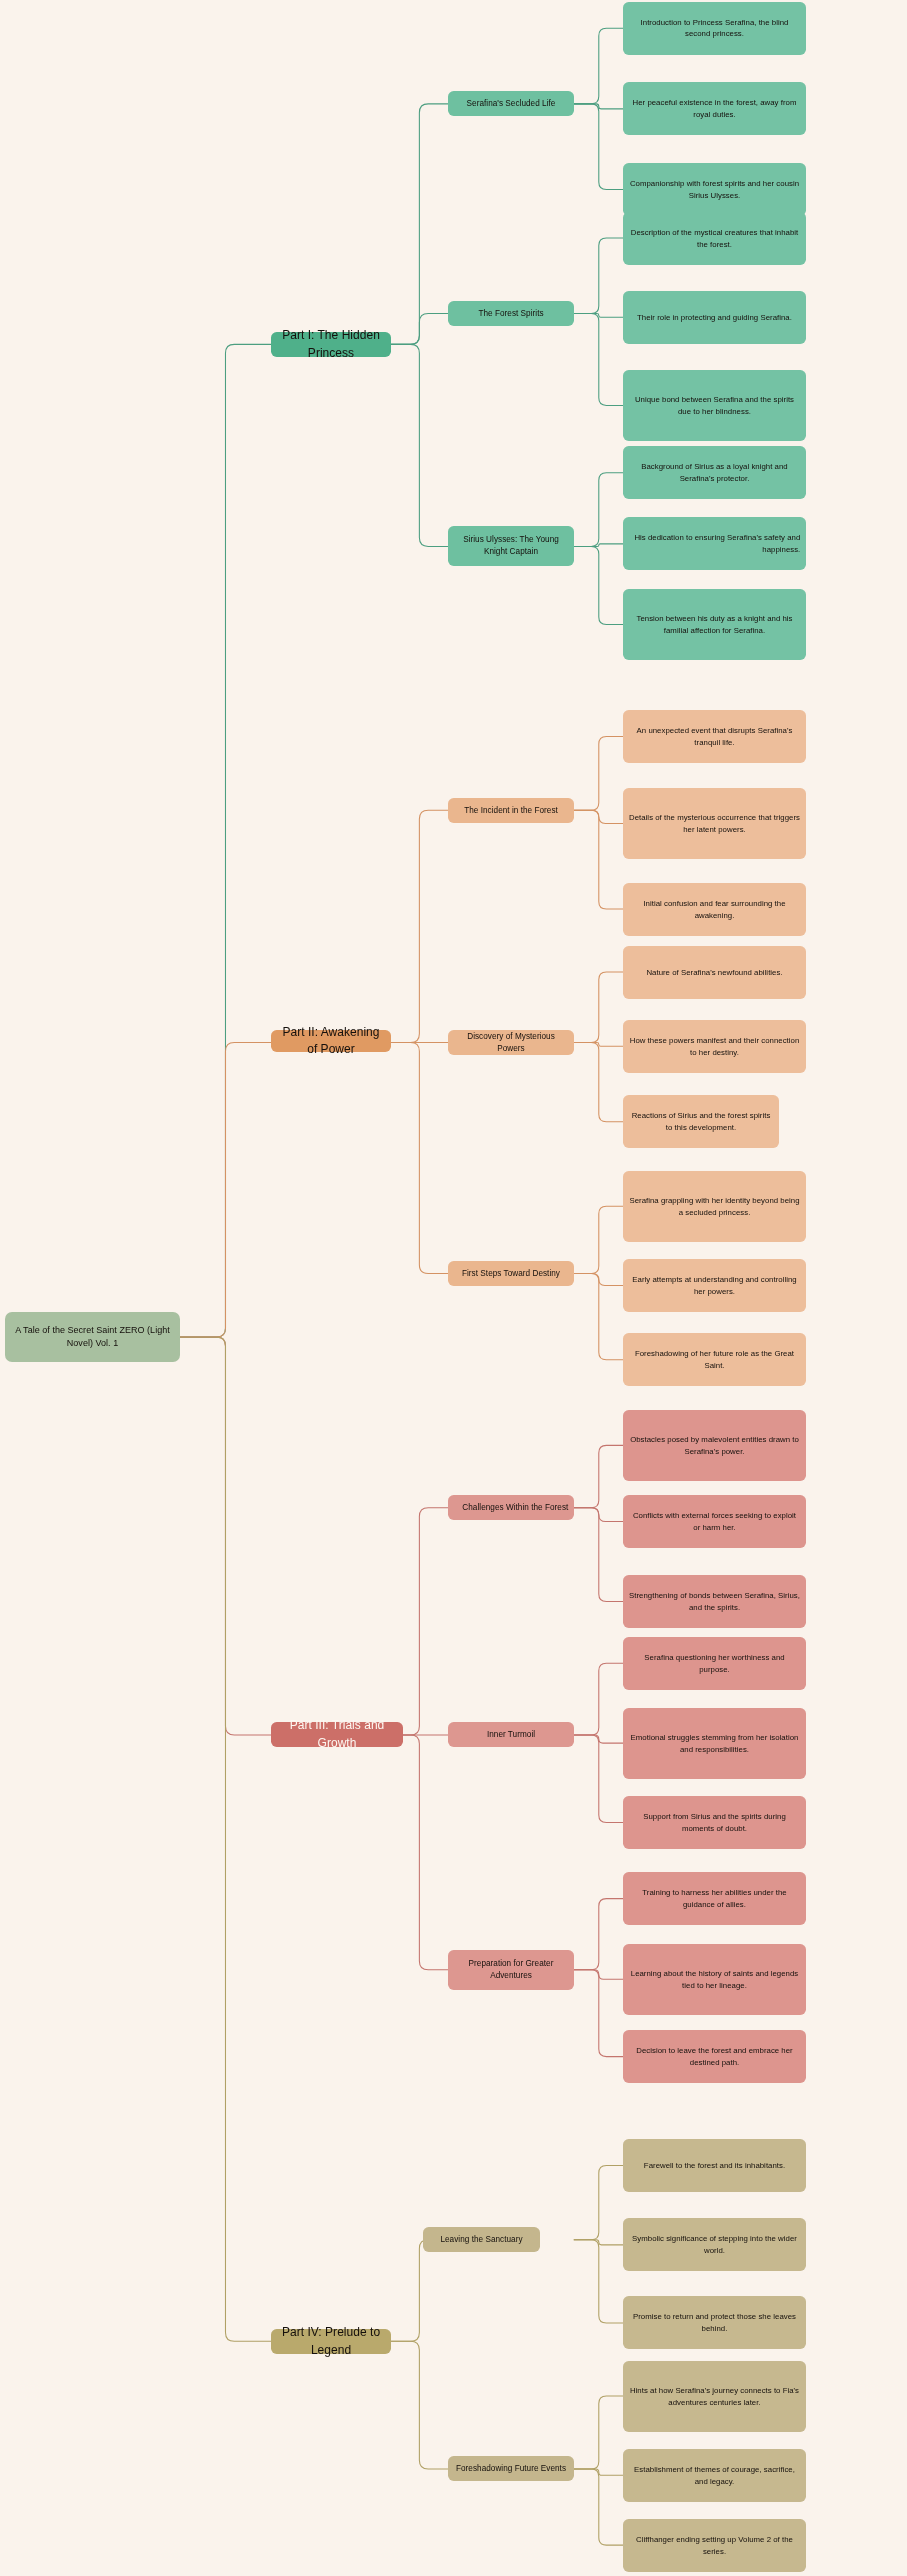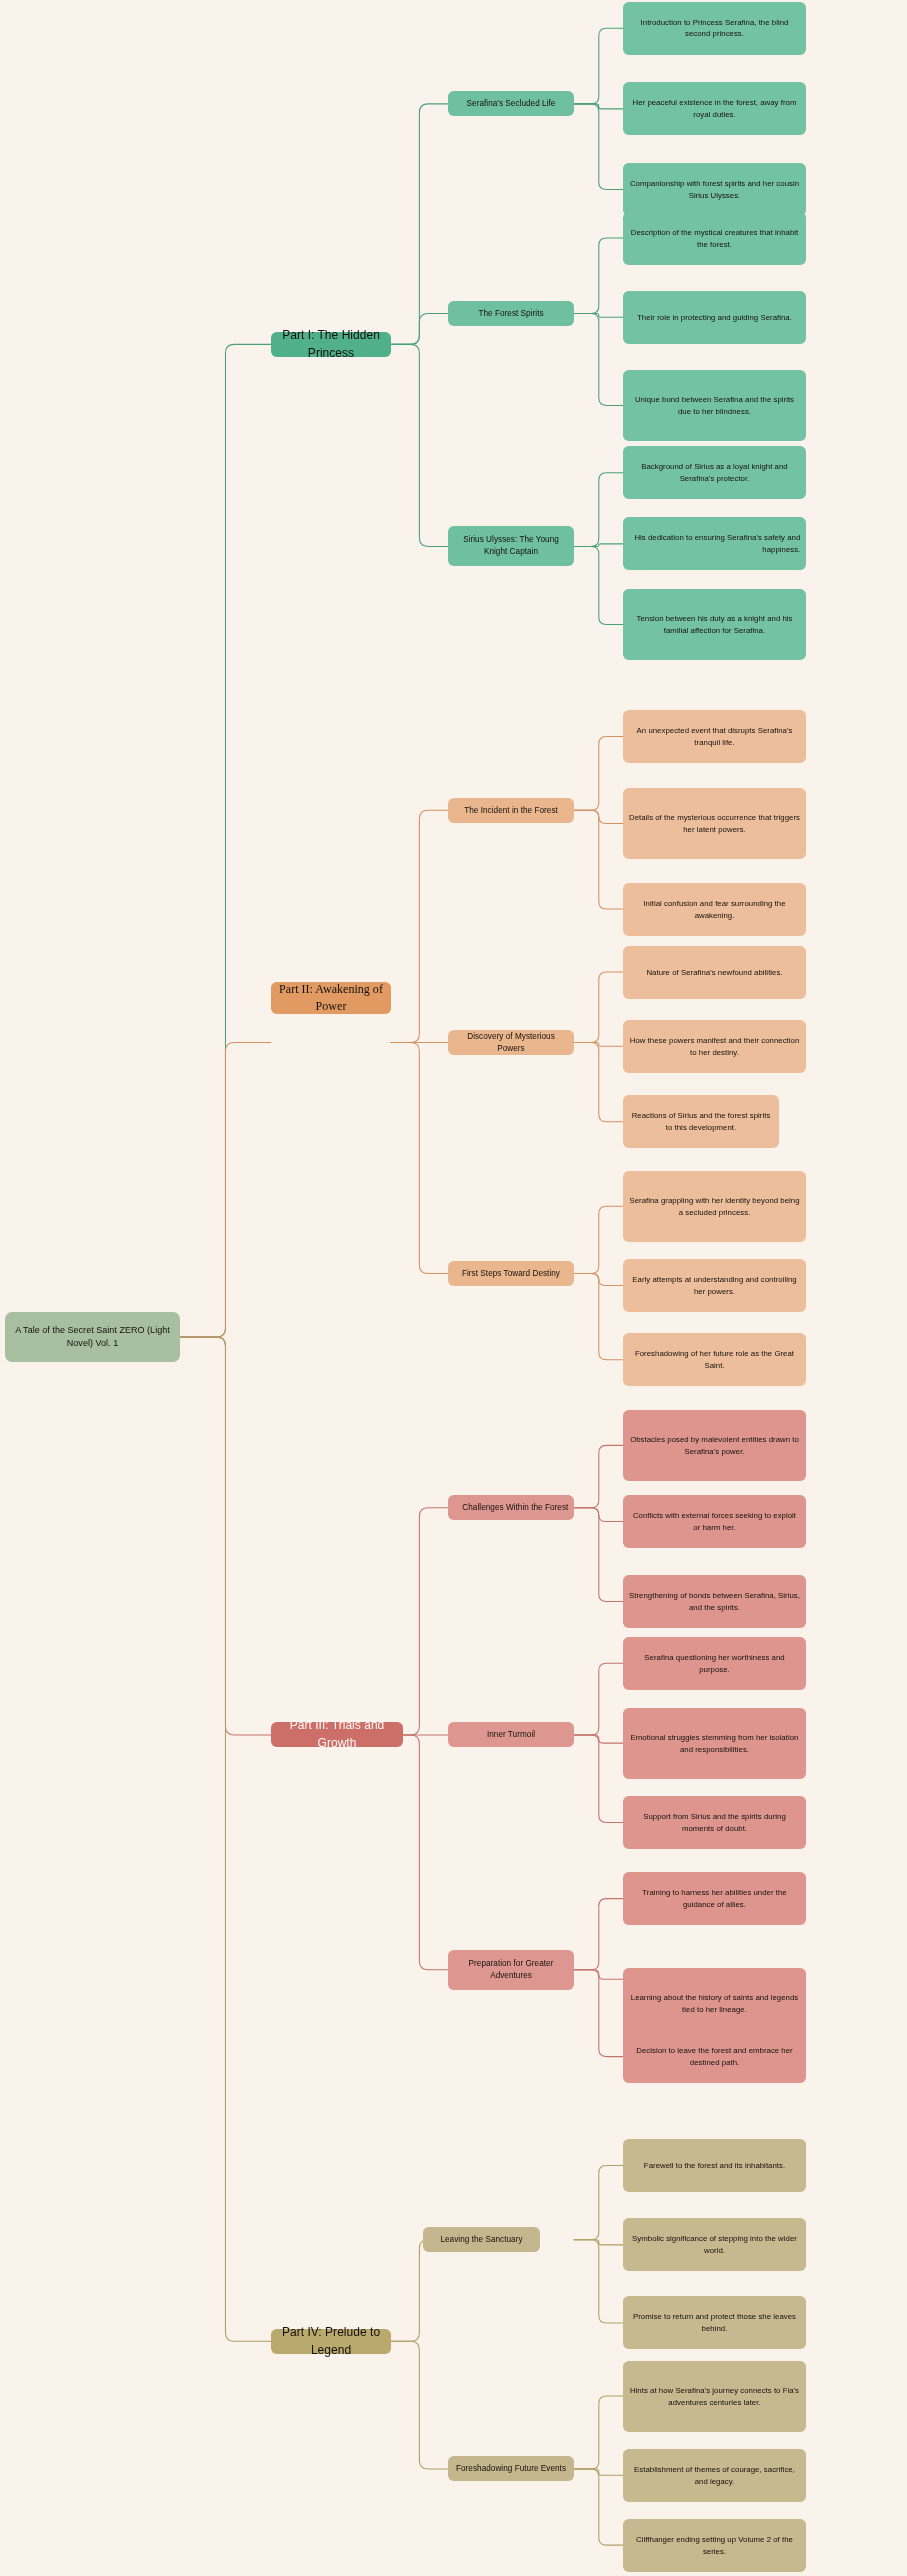--- a/index.html
+++ b/index.html
@@ -163,21 +163,21 @@
   <div class="node lvl3 c-green-3" id="n-p1c3l1" style="left: 623px; top: 446px; width: 183px; height: 53px;">
     <span>Background of Sirius as a loyal knight and Serafina's protector.</span>
   </div>
   <div class="node lvl3 c-green-3" id="n-p1c3l2" style="left: 623px; top: 517px; width: 183px; height: 53px; text-align: right;">
     <span>His dedication to ensuring Serafina's safety and happiness.</span>
   </div>
   <div class="node lvl3 c-green-3" id="n-p1c3l3" style="left: 623px; top: 589px; width: 183px; height: 71px;">
     <span>Tension between his duty as a knight and his familial affection for Serafina.</span>
   </div>
 
-  <div class="node lvl1 c-orange-1" id="n-p2" style="left: 271px; top: 982px; width: 120px; height: 32px; font-family: Liberation Serif, serif;">
+  <div class="node lvl1 c-orange-1" id="n-p2" style="left: 271px; top: 1030px; width: 120px; height: 22px;">
     <span>Part II: Awakening of Power</span>
   </div>
 
   <div class="node lvl2 c-orange-2" id="n-p2c1" style="left: 448px; top: 798px; width: 126px; height: 25px;">
     <span>The Incident in the Forest</span>
   </div>
   <div class="node lvl3 c-orange-3" id="n-p2c1l1" style="left: 623px; top: 710px; width: 183px; height: 53px;">
     <span>An unexpected event that disrupts Serafina's tranquil life.</span>
   </div>
   <div class="node lvl3 c-orange-3" id="n-p2c1l2" style="left: 623px; top: 788px; width: 183px; height: 71px;">
@@ -242,21 +242,21 @@
   <div class="node lvl3 c-red-3" id="n-p3c2l3" style="left: 623px; top: 1796px; width: 183px; height: 53px;">
     <span>Support from Sirius and the spirits during moments of doubt.</span>
   </div>
 
   <div class="node lvl2 c-red-2" id="n-p3c3" style="left: 448px; top: 1950px; width: 126px; height: 40px;">
     <span>Preparation for Greater Adventures</span>
   </div>
   <div class="node lvl3 c-red-3" id="n-p3c3l1" style="left: 623px; top: 1872px; width: 183px; height: 53px;">
     <span>Training to harness her abilities under the guidance of allies.</span>
   </div>
-  <div class="node lvl3 c-red-3" id="n-p3c3l2" style="left: 623px; top: 1944px; width: 183px; height: 71px; margin-top: 24px;">
+  <div class="node lvl3 c-red-3" id="n-p3c3l2" style="left: 623px; top: 1944px; width: 183px; height: 71px;">
     <span>Learning about the history of saints and legends tied to her lineage.</span>
   </div>
   <div class="node lvl3 c-red-3" id="n-p3c3l3" style="left: 623px; top: 2030px; width: 183px; height: 53px;">
     <span>Decision to leave the forest and embrace her destined path.</span>
   </div>
 
   <div class="node lvl1 c-olive-1" id="n-p4" style="left: 271px; top: 2329px; width: 120px; height: 25px;">
     <span>Part IV: Prelude to Legend</span>
   </div>
 

